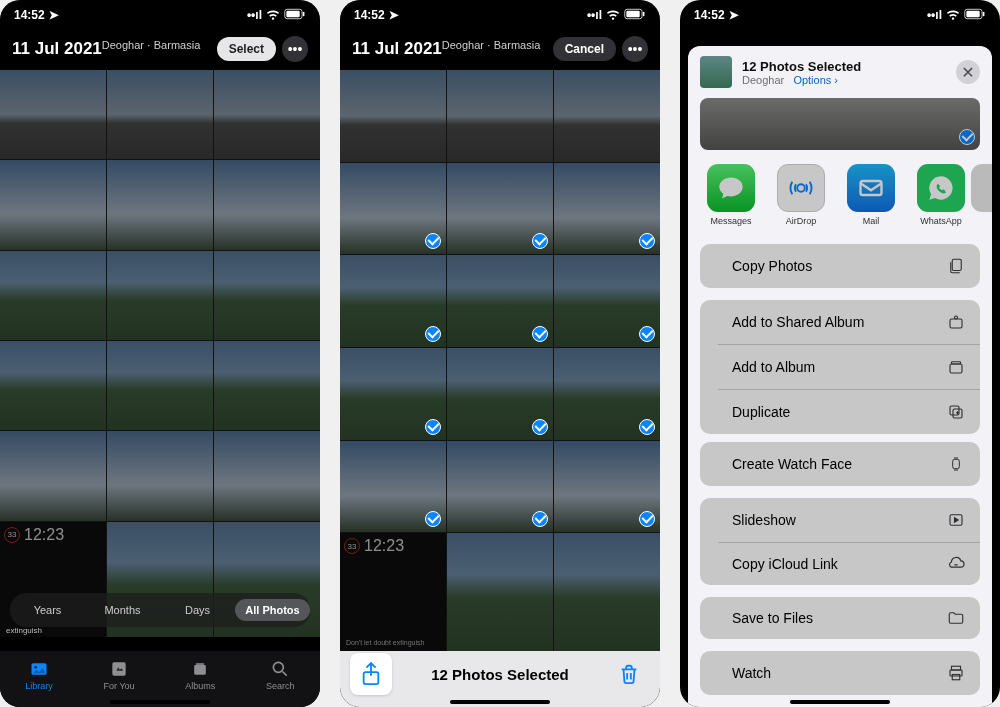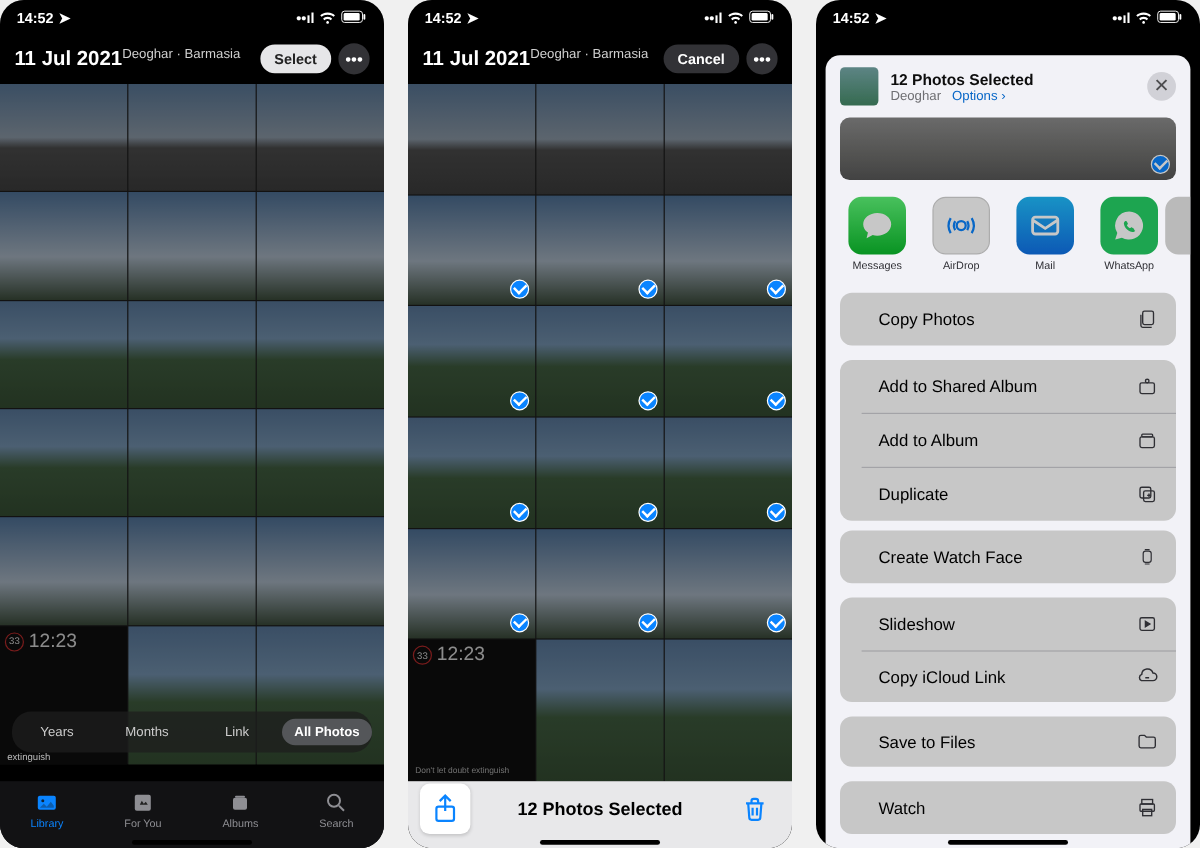--- a/index.html
+++ b/index.html
@@ -367,21 +367,21 @@
         <div class="clock-badge">33</div>
         <div class="clock-time">12:23</div>
       </div>
     </div>
     <div class="thumb"></div>
     <div class="thumb"></div>
 
     <div class="segmented">
       <div class="seg-item">Years</div>
       <div class="seg-item">Months</div>
-      <div class="seg-item">Link</div>
+      <div class="seg-item">Days</div>
       <div class="seg-item active">All Photos</div>
     </div>
     <div class="seg-label-extinguish">extinguish</div>
   </div>
 
   <div class="tabbar">
     <div class="tab-item active">
       <svg class="tab-icon" viewBox="0 0 24 24" fill="currentColor">
           <rect x="3" y="5" width="18" height="14" rx="2"></rect>
           <circle cx="8" cy="10" r="1.5" fill="#123"></circle>

